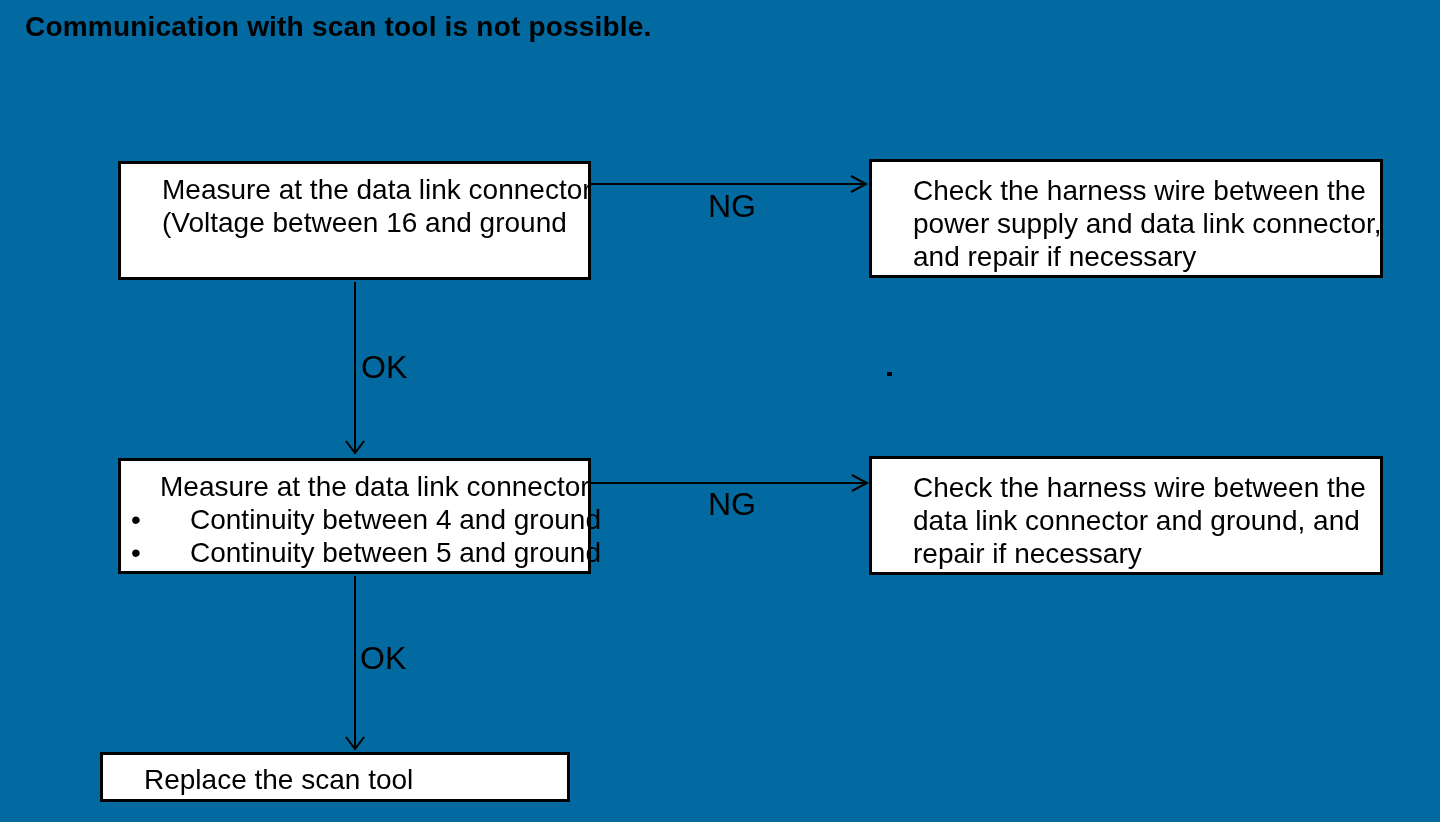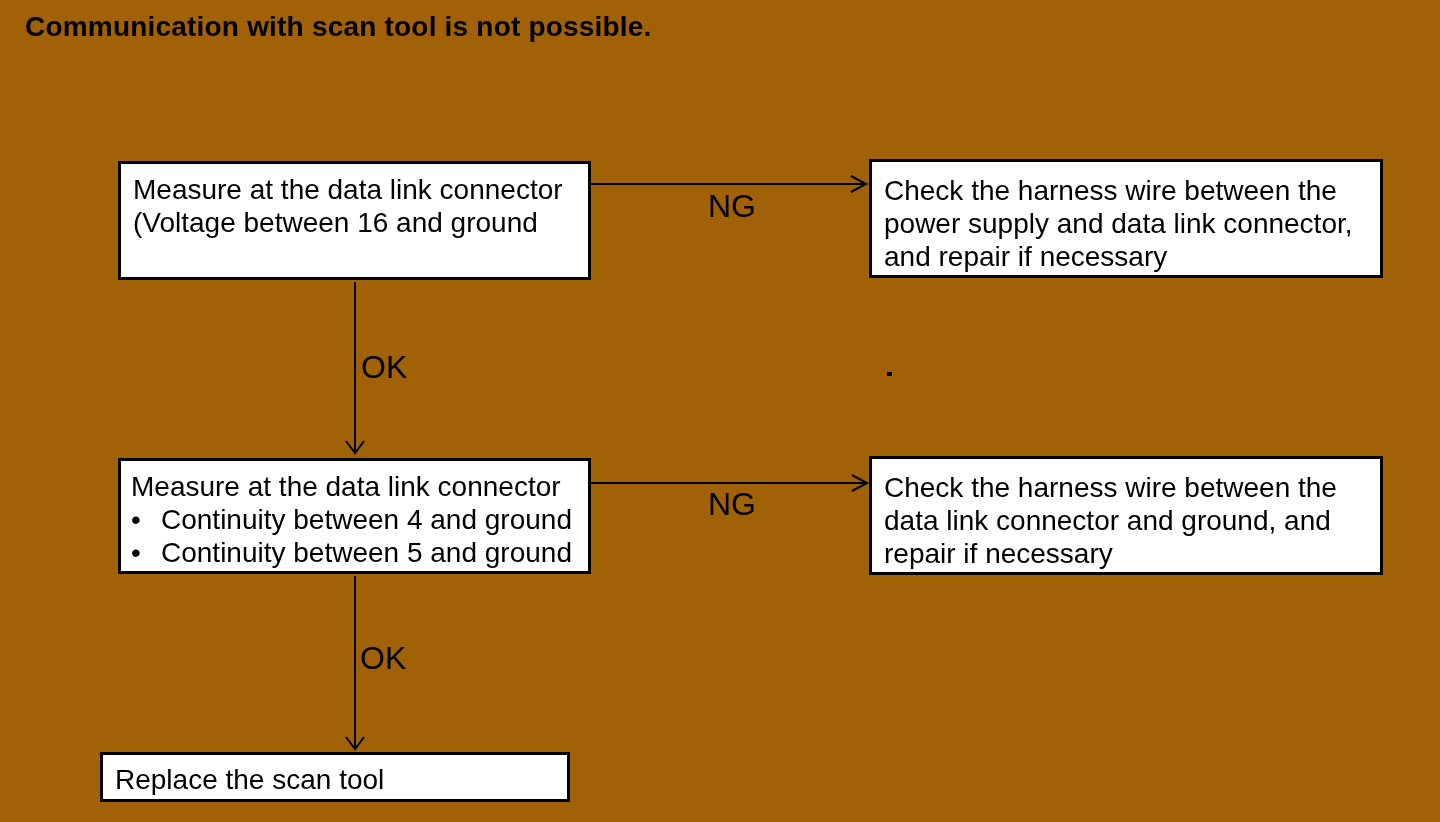--- a/index.html
+++ b/index.html
@@ -4,21 +4,21 @@
 <style>
   html, body {
     margin: 0;
     padding: 0;
     background: #ffffff;
   }
   .page {
     position: relative;
     width: 1440px;
     height: 822px;
-    background: #a16207;
+    background: #0369a1;
     font-family: "Liberation Sans", "DejaVu Sans", sans-serif;
     color: #000000;
     overflow: hidden;
   }
   .page-title {
     position: absolute;
     left: 25px;
     top: 10px;
     font-size: 28px;
     font-weight: bold;
@@ -38,20 +38,21 @@
     position: absolute;
     box-sizing: border-box;
     border: 3px solid #000000;
     background: #ffffff;
     padding: 9px 10px 0 12px;
     font-size: 28px;
     line-height: 33px;
   }
   .flow-box .line {
     white-space: nowrap;
+    margin-left: 29px;
   }
   .box-measure-voltage  { left: 118px; top: 161px; width: 473px; height: 119px; }
   .box-check-power      { left: 869px; top: 159px; width: 514px; height: 119px; padding-top: 12px; }
   .box-measure-cont     { left: 118px; top: 458px; width: 473px; height: 116px; padding-left: 10px; }
   .box-check-ground     { left: 869px; top: 456px; width: 514px; height: 119px; padding-top: 12px; }
   .box-replace          { left: 100px; top: 752px; width: 470px; height: 50px; padding-top: 8px; }
   .bullet-row {
     display: flex;
     white-space: nowrap;
   }

